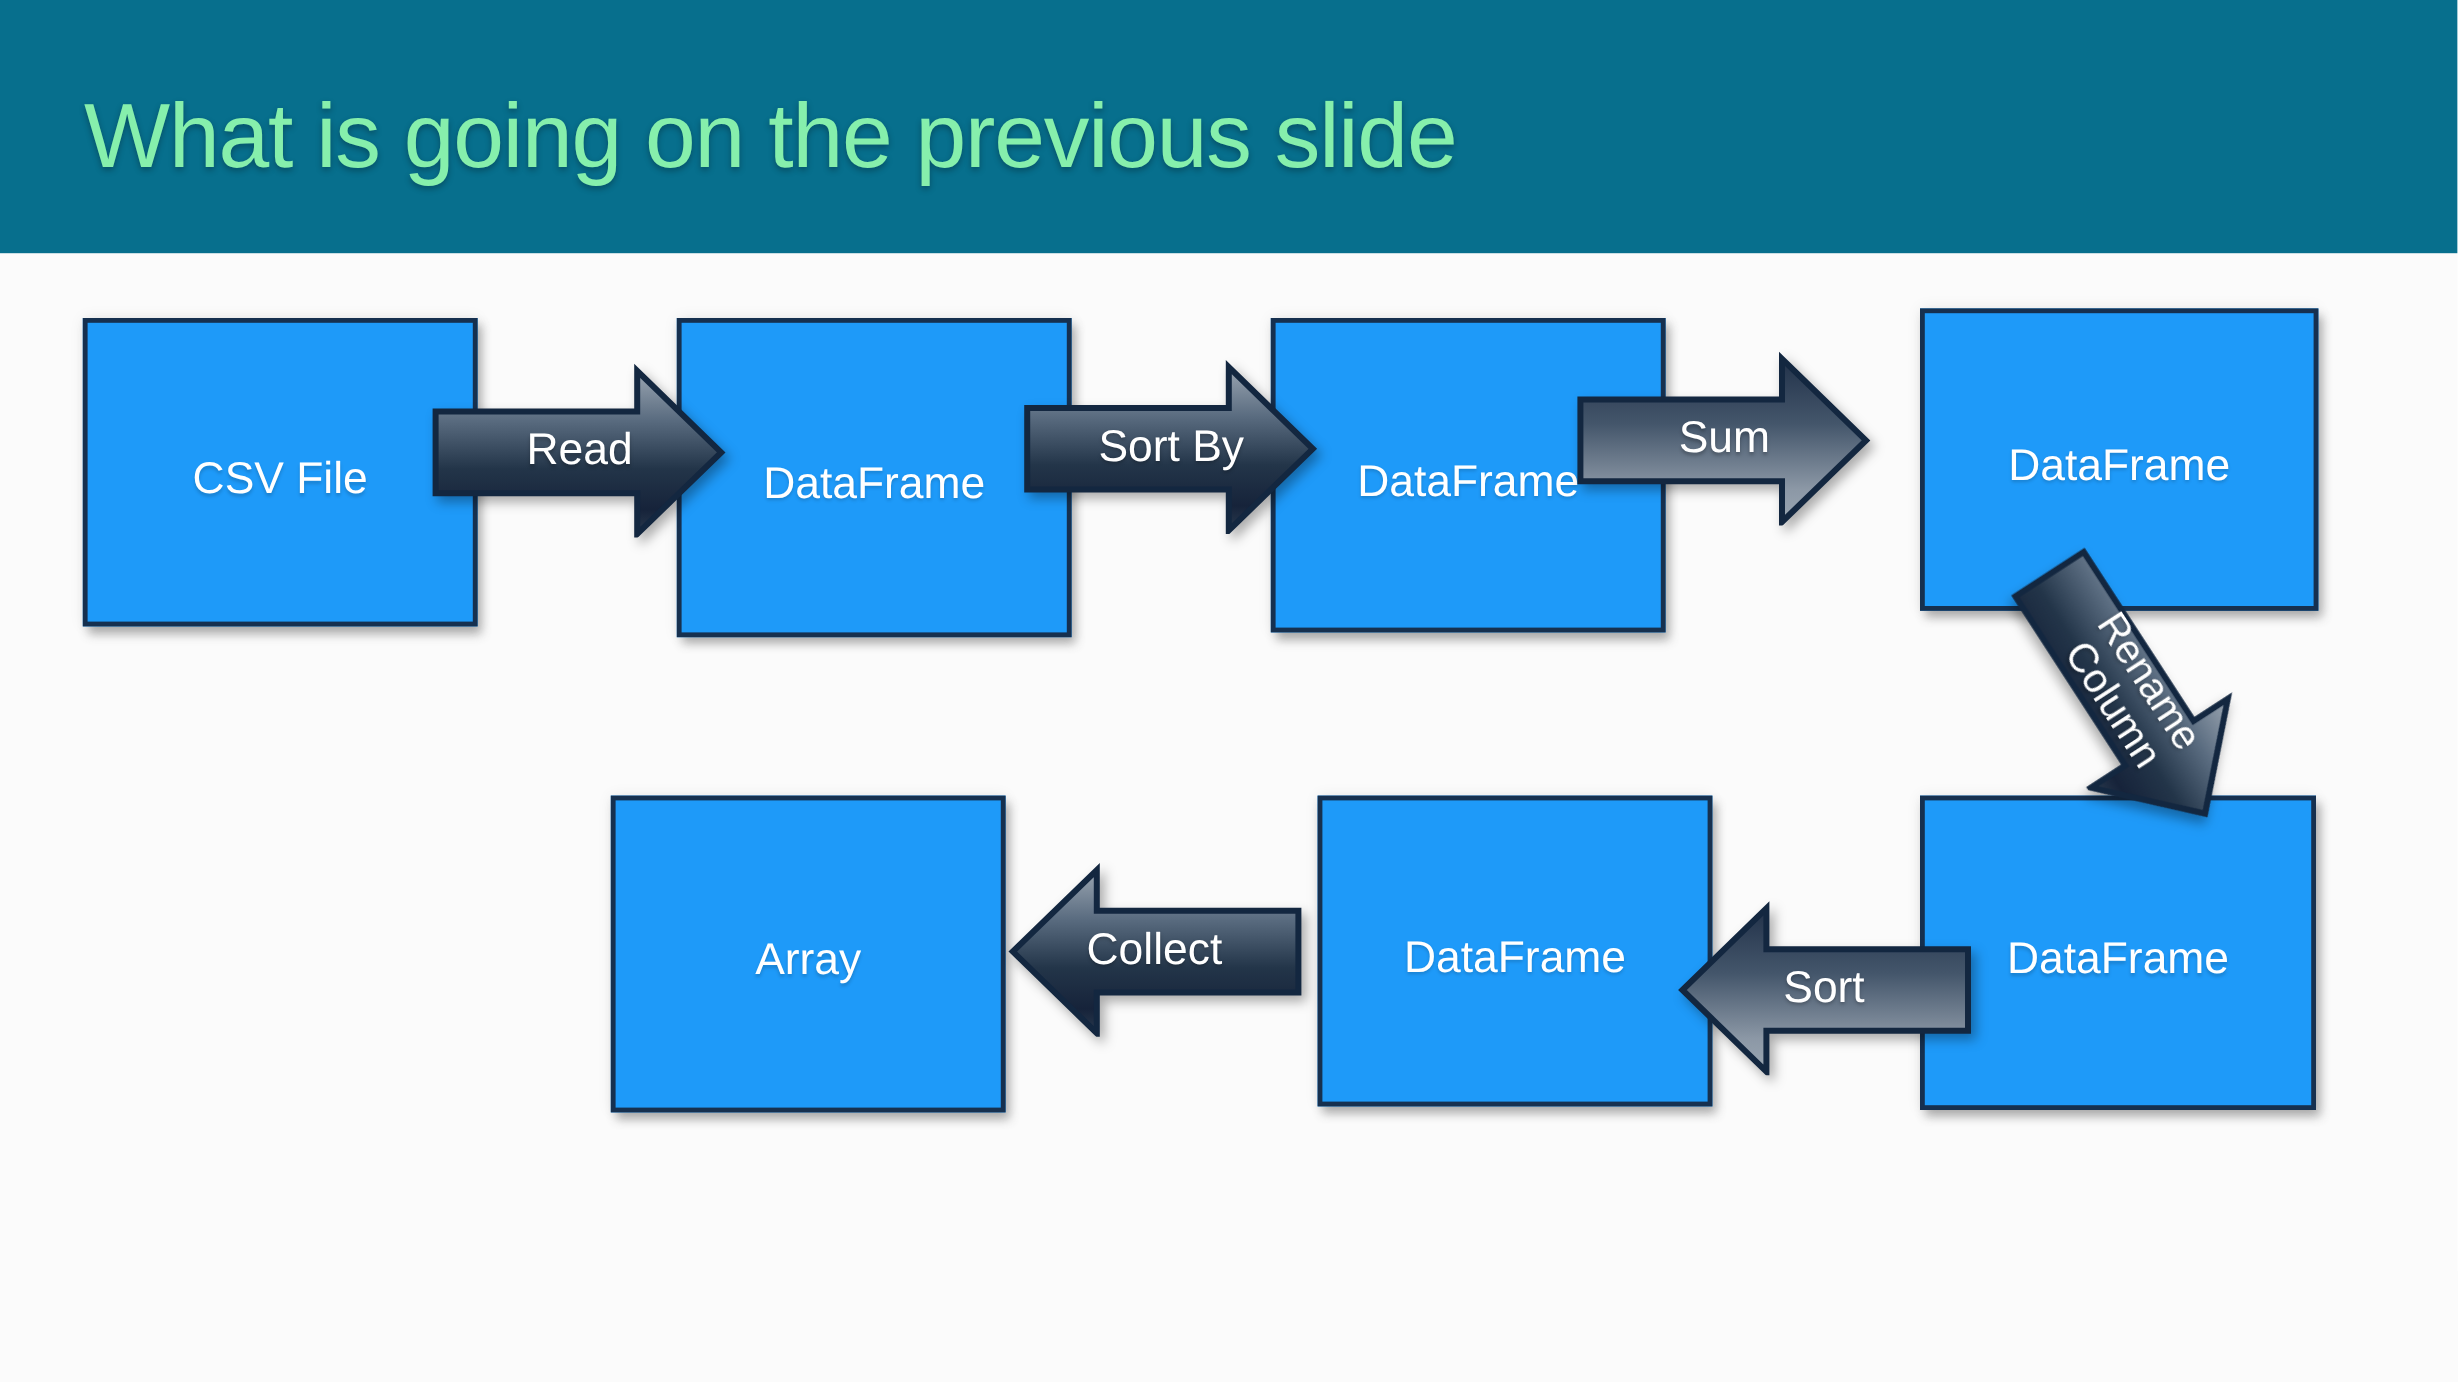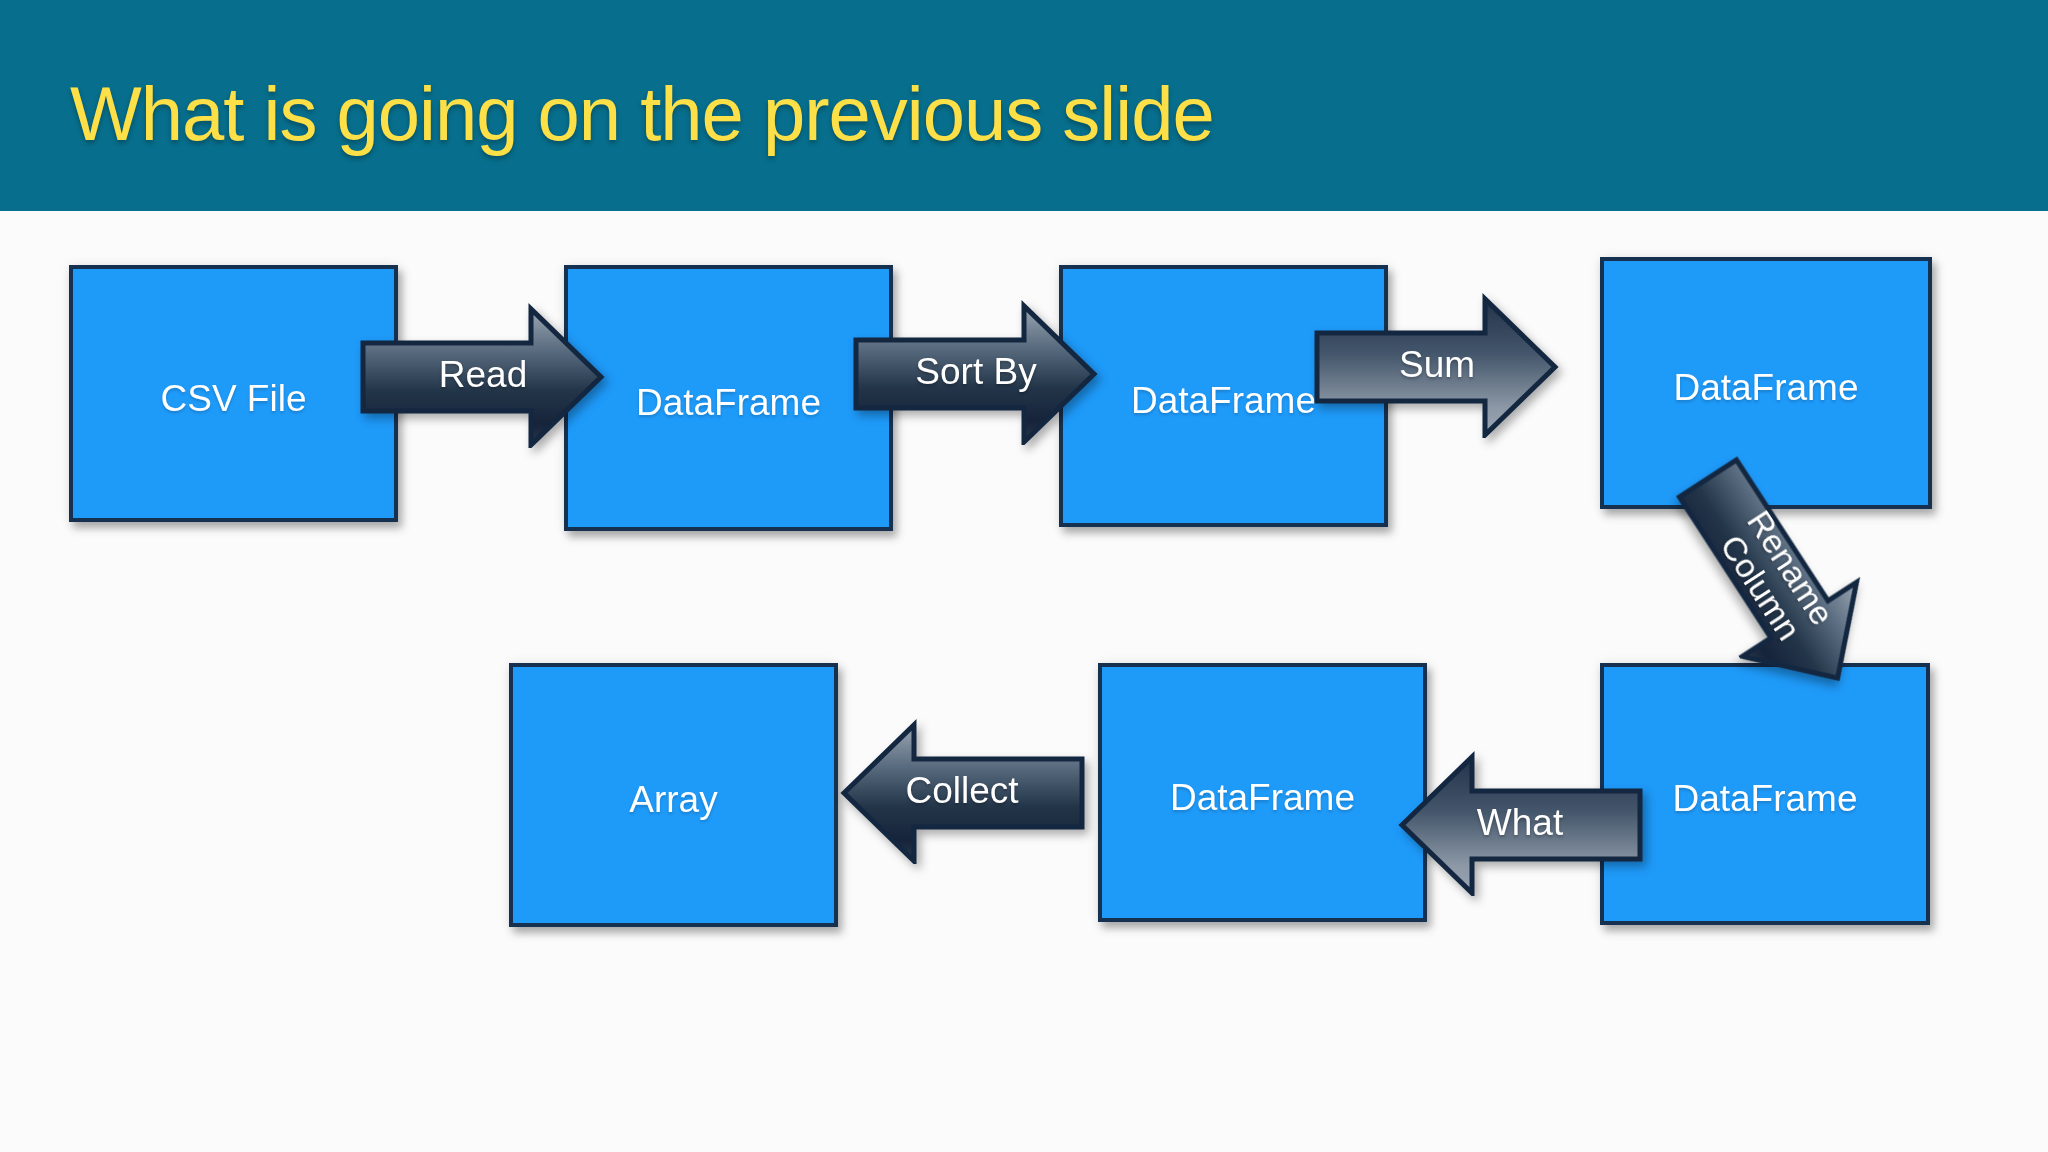--- a/index.html
+++ b/index.html
@@ -22,21 +22,21 @@
     left: 0; top: 0;
     width: 2048px;
     height: 211px;
     background: var(--header-bg, #076F8D);
     display: flex;
     align-items: center;
   }
   .title {
     padding-left: 70px;
     padding-top: 16px;
-    color: #fde047;
+    color: #86efac;
     font-size: 76px;
     font-weight: 300;
     letter-spacing: -1px;
     white-space: nowrap;
     text-shadow: 0 3px 5px rgba(0,0,0,0.30);
   }
 
   
   .node {
     position: absolute;
@@ -181,21 +181,21 @@
       </svg>
       <span class="arrow-label">
           <span>Rename Column</span>
         </span>
     </div>
 
     <div class="arrow left" id="arrow-sort">
       <svg viewBox="-3 -3 246 146">
         <polygon points="0,38 168,38 168,4 238,72 168,140 168,106 0,106" fill="url(#grad-dtl)" stroke="#132740" stroke-width="5" stroke-linejoin="miter"></polygon>
       </svg>
-      <span class="arrow-label">What</span>
+      <span class="arrow-label">Sort</span>
     </div>
 
     <div class="arrow left" id="arrow-collect">
       <svg viewBox="-3 -3 246 146">
         <polygon points="0,38 168,38 168,4 238,72 168,140 168,106 0,106" fill="url(#grad-ltd)" stroke="#132740" stroke-width="5" stroke-linejoin="miter"></polygon>
       </svg>
       <span class="arrow-label">Collect</span>
     </div>
 
   </main>

